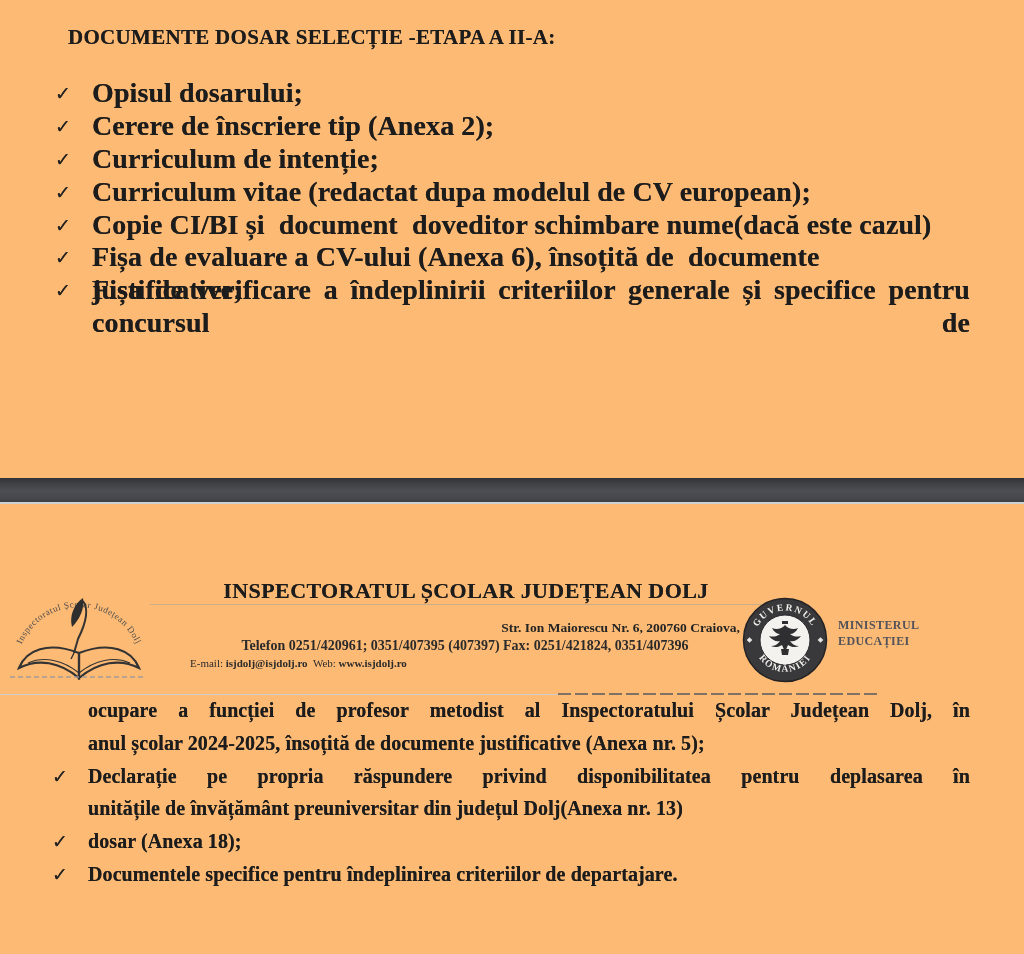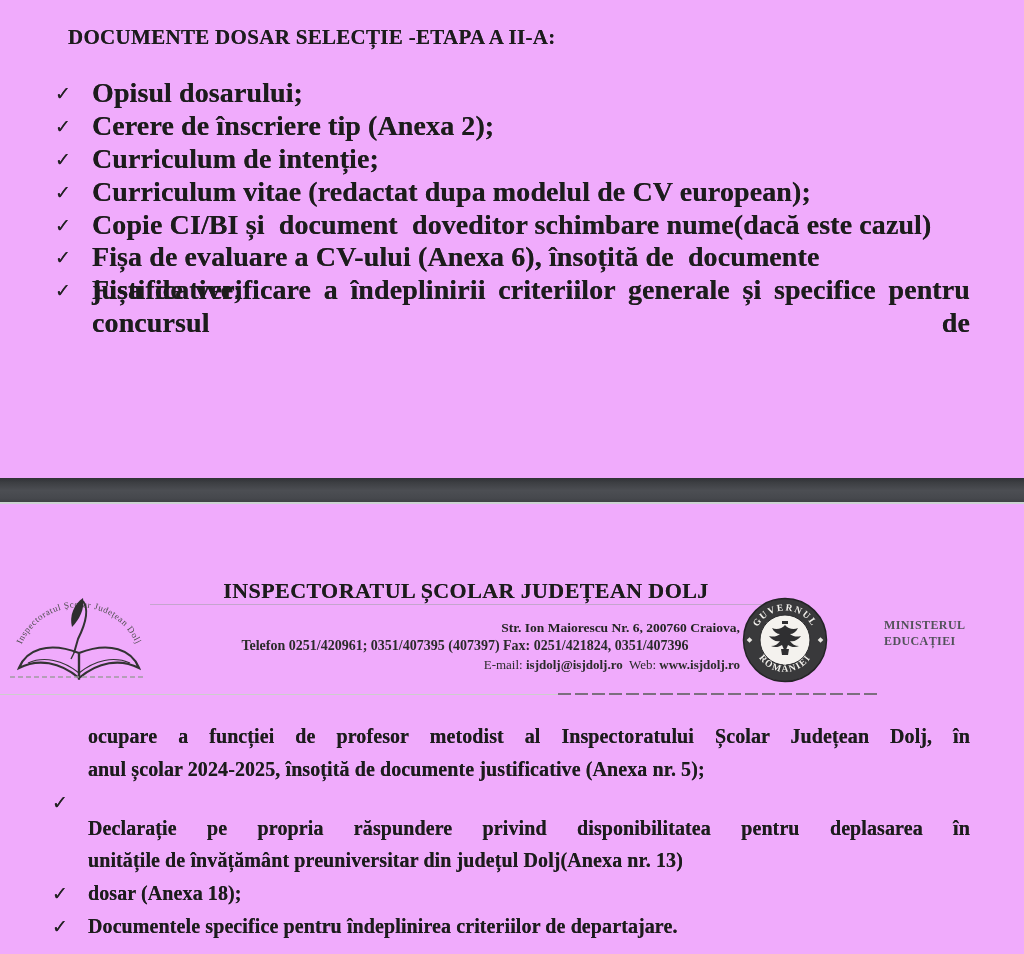--- a/index.html
+++ b/index.html
@@ -1,18 +1,18 @@
 <!DOCTYPE html>
 <html><head>
 <meta charset="utf-8">
 <style>
   html,body{margin:0;padding:0;background:#e9e9e9;}
   .screen{
     position:relative;width:1024px;height:954px;margin:0 auto;
-    background:#f0abfc;overflow:hidden;
+    background:#fdba74;overflow:hidden;
     font-family:"Liberation Serif", serif;color:#1c1c1c;
   }
   .ink{text-shadow:0 0 .6px rgba(25,25,25,.75);}
 
   
   .p1-title{
     position:absolute;left:68px;top:24px;line-height:26px;
     font-size:21px;font-weight:bold;letter-spacing:.3px;white-space:pre;
   }
   .p1-list{position:absolute;left:55px;top:77px;width:915px;}
@@ -43,27 +43,27 @@
   .hdr-rule{position:absolute;left:150px;top:604px;width:622px;height:1px;background:#9aa0a0;opacity:.5;}
   .addr1{
     position:absolute;left:190px;top:620px;width:550px;text-align:right;
     font-size:13.5px;font-weight:bold;color:#242424;
   }
   .addr2{
     position:absolute;left:160px;top:638px;width:610px;text-align:center;
     font-size:14px;font-weight:bold;color:#2b2b2b;
   }
   .addr3{
-    position:absolute;left:190px;top:657px;width:550px;text-align:right;
-    font-size:13px;color:#2b2b2b;
+    position:absolute;left:190px;top:657px;width:550px;text-align:left;
+    font-size:11px;color:#2b2b2b;
   }
   .addr3 b{font-weight:bold;}
   .seal{position:absolute;left:742px;top:597px;width:86px;height:86px;}
   .ministry{
-    position:absolute;left:884px;top:617px;width:120px;
+    position:absolute;left:838px;top:617px;width:120px;
     font-size:12px;font-weight:bold;letter-spacing:.4px;line-height:16px;
     color:#52525a;
   }
 
   
   .artifact-a{position:absolute;left:0;top:694px;width:558px;height:1px;background:#cdcdcd;}
   .artifact-b{
     position:absolute;left:558px;top:693px;width:320px;height:2px;
     background:repeating-linear-gradient(90deg,#5f5f5f 0 13px,transparent 13px 17px);
     opacity:.8;
@@ -76,21 +76,21 @@
 
   
   .p2-body{position:absolute;left:52px;top:694px;width:918px;}
   .bp{display:flex;}
   .bp .check-col{width:36px;flex:0 0 36px;height:32.8px;line-height:32.8px;}
   .bp .lines{flex:1;}
   .bl{
     height:32.8px;line-height:32.8px;font-size:20px;font-weight:bold;
     letter-spacing:.1px;
   }
-  .bl.fill{text-align:justify;text-align-last:justify;margin-top:26px;}
+  .bl.fill{text-align:justify;text-align-last:justify;}
 </style>
 </head>
 <body>
 
 <div class="screen">
 
   <div class="p1-title ink">DOCUMENTE DOSAR SELECȚIE -ETAPA A II-A:</div>
 
   <div class="p1-list">
     <div class="row">

